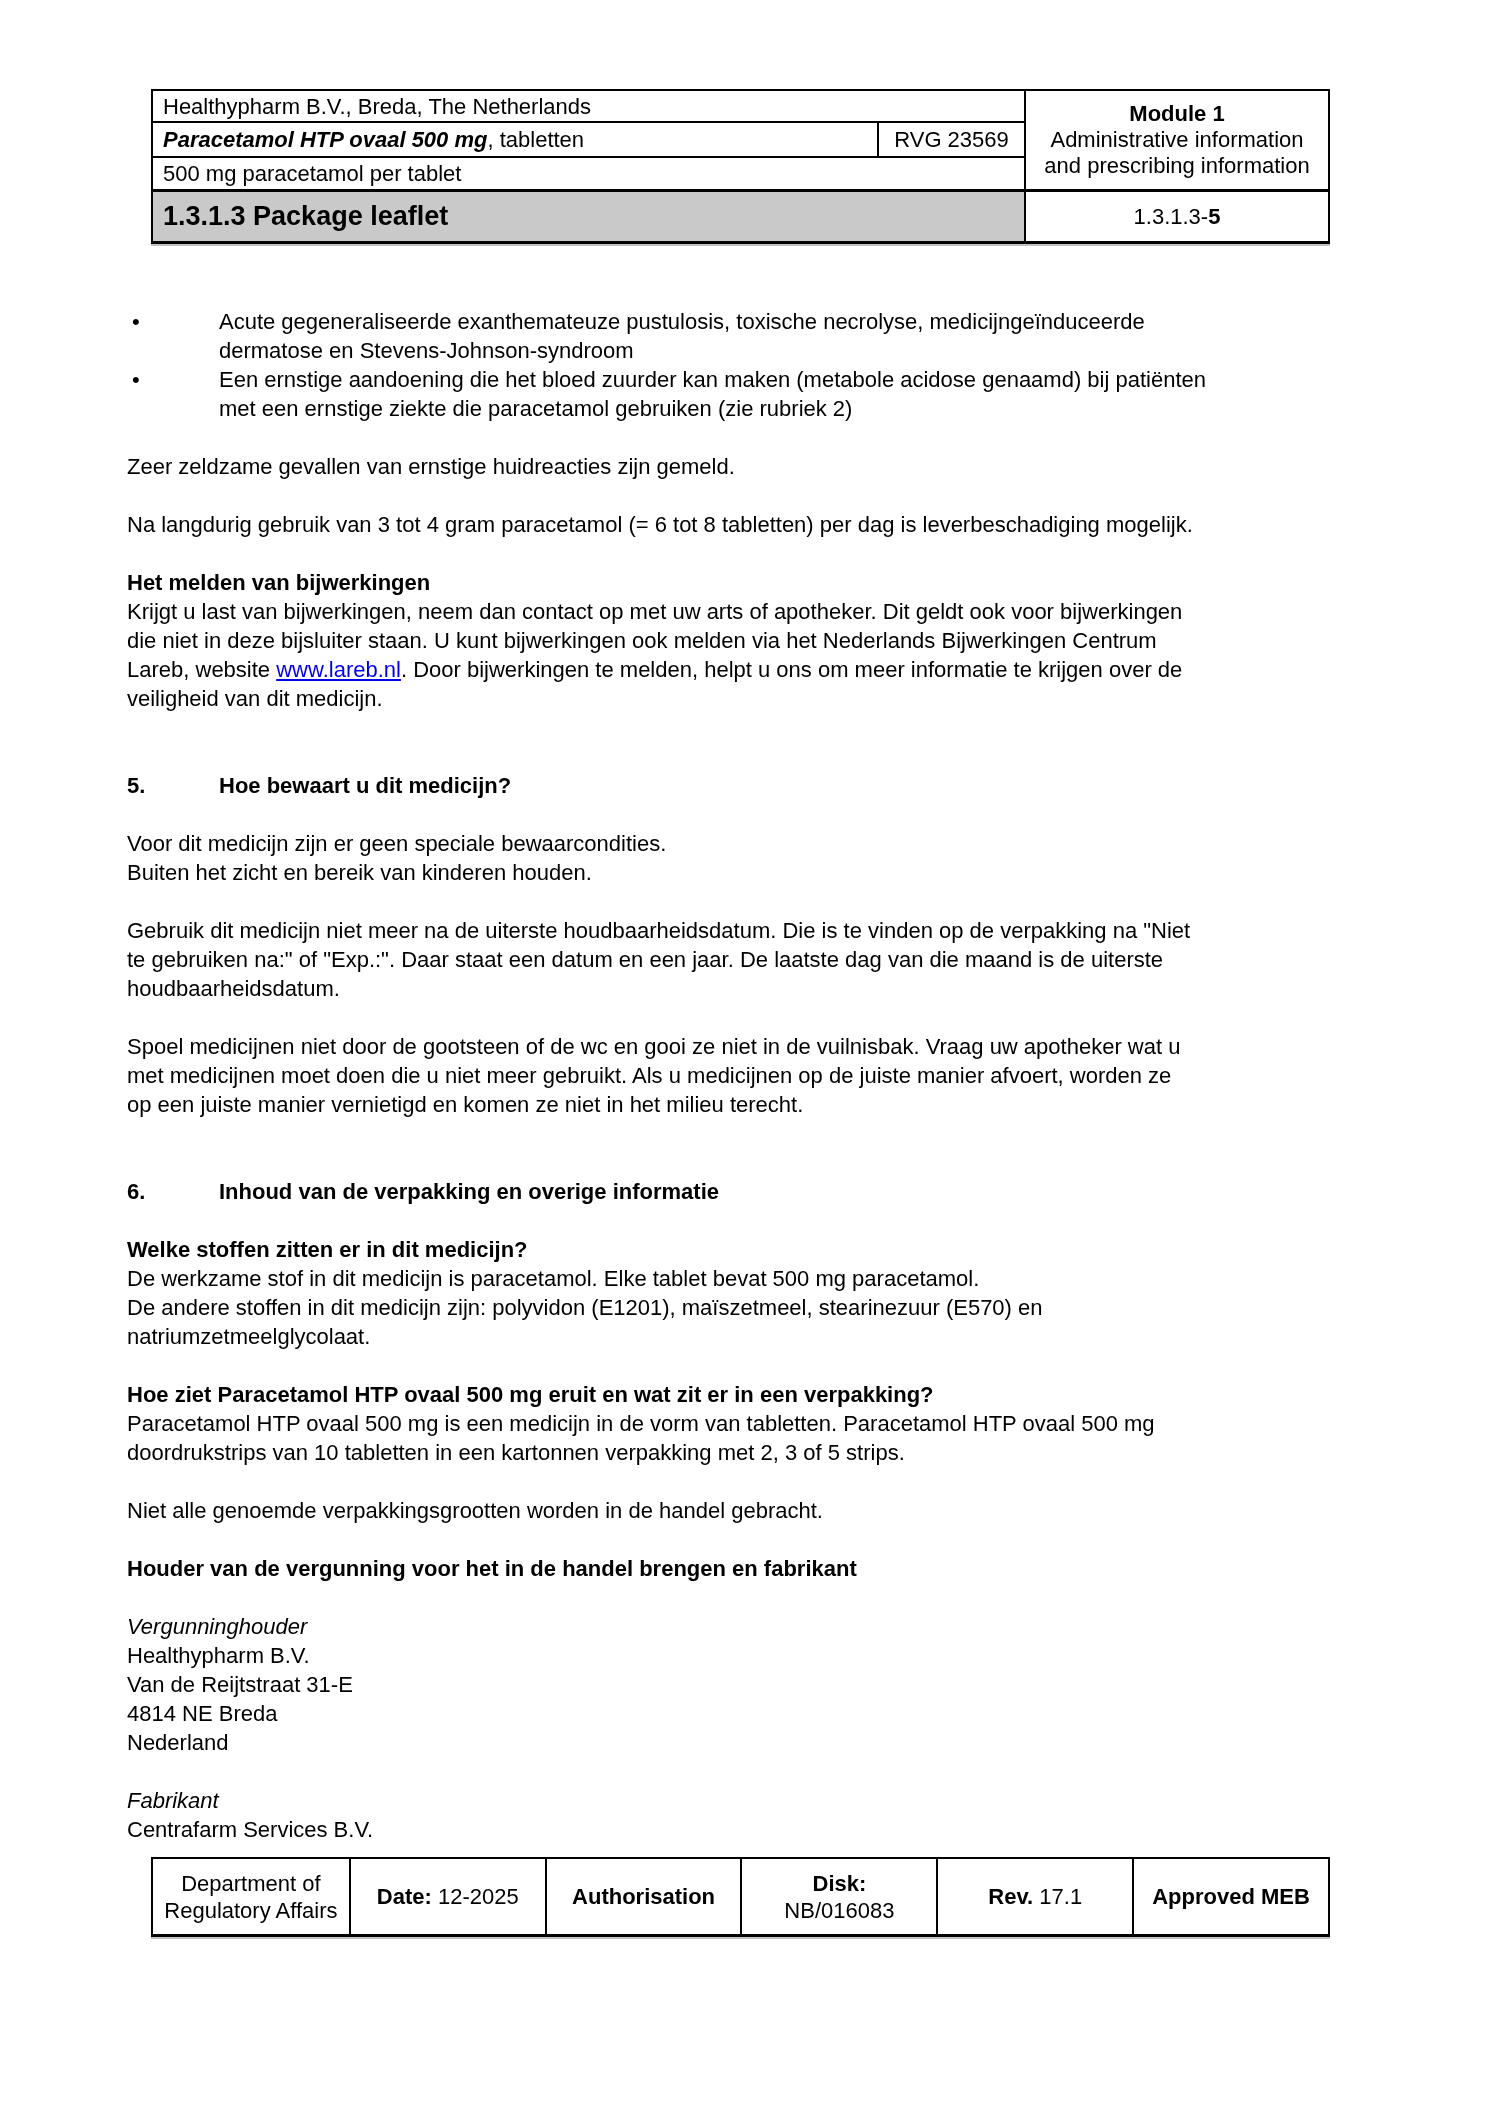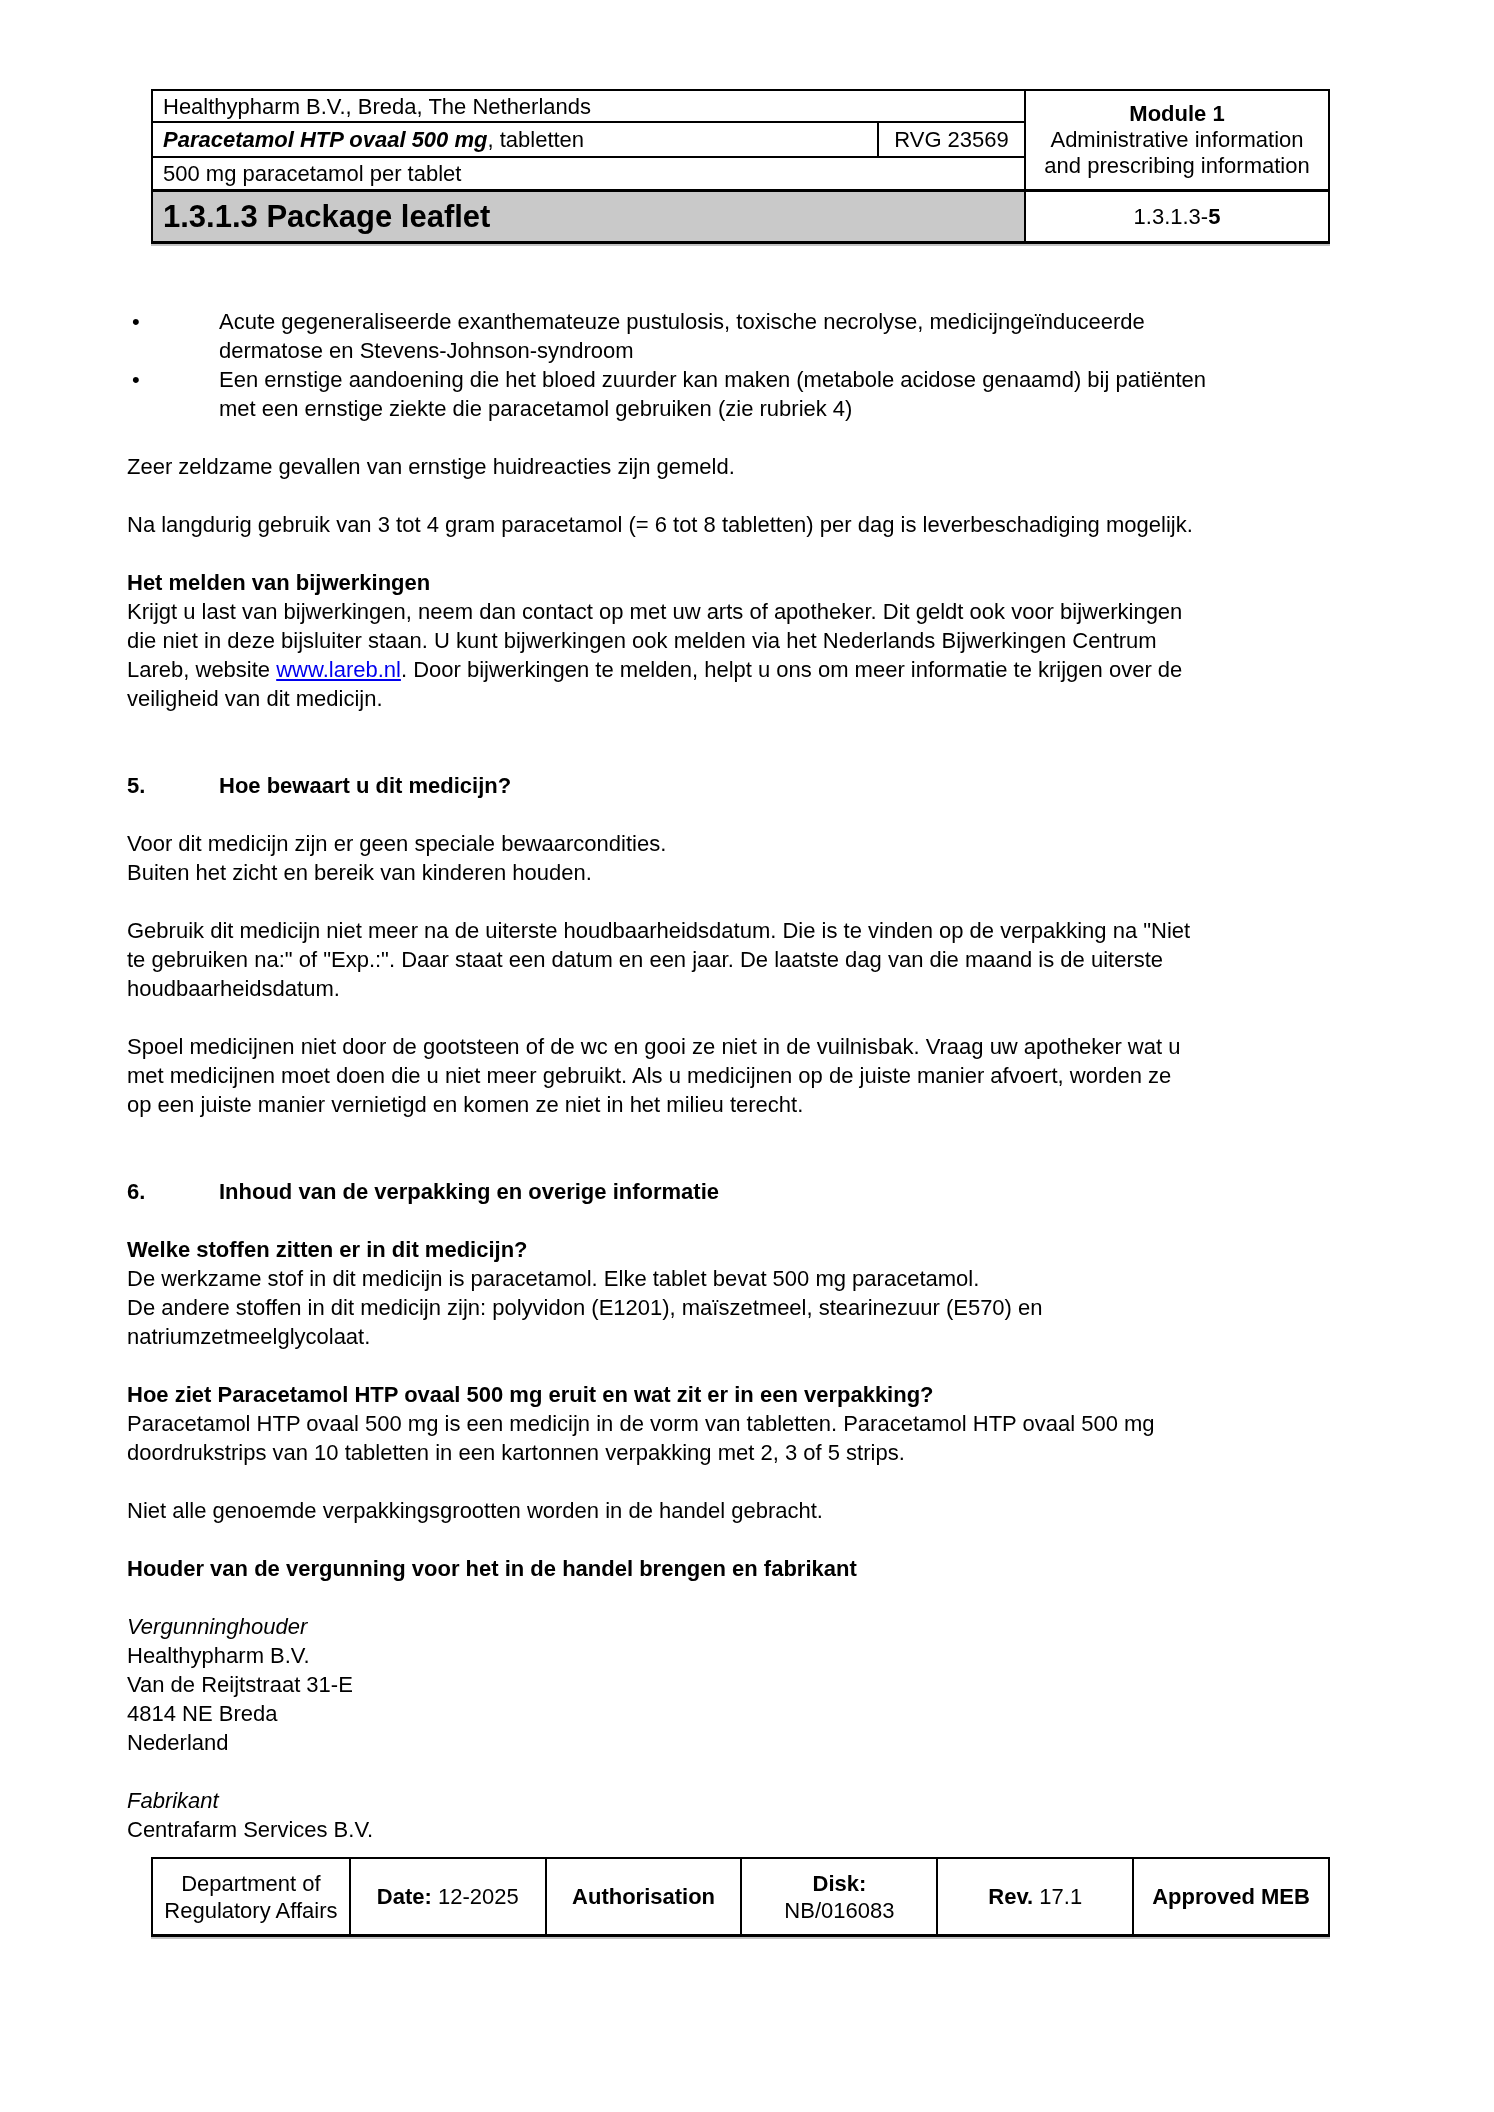--- a/index.html
+++ b/index.html
@@ -33,21 +33,21 @@
   .h-product .name{ font-weight:bold; font-style:italic; }
   .h-rvg{ width:145px; border-left:2px solid #000;
     display:flex; align-items:center; justify-content:center; }
   .h-strength{ grid-column:1; grid-row:3; display:flex; align-items:center; padding-left:10px;border-radius:8px; }
   .h-module{ grid-column:2; grid-row:1 / span 3; border-left:2px solid #000;
     display:flex; flex-direction:column; justify-content:center; align-items:center;
     text-align:center; line-height:26px; }
   .h-module .mod-title{ font-weight:bold; }
   .h-title{ grid-column:1; grid-row:4; background:#c9c9c9; border-top:3px solid #000;
     display:flex; align-items:center; padding-left:10px;
-    font-weight:bold; font-size:31px; }
+    font-weight:bold; font-size:27px; }
   .h-ref{ grid-column:2; grid-row:4; border-top:3px solid #000; border-left:2px solid #000;
     display:flex; align-items:center; justify-content:center; }
   .h-ref .bold5{ font-weight:bold; }
 
   
   .content{ padding-left:127px; width:1270px; }
   .block{ margin-top:29px; }
   .bullets{ margin-top:63px; }
   .li{ display:grid; grid-template-columns:92px 1fr; }
   .li .marker{ padding-left:5px; }
@@ -106,21 +106,21 @@
         <span class="marker">•</span>
         <div>
             <div>Acute gegeneraliseerde exanthemateuze pustulosis, toxische necrolyse, medicijngeïnduceerde</div>
             <div>dermatose en Stevens-Johnson-syndroom</div>
           </div>
       </div>
       <div class="li">
         <span class="marker">•</span>
         <div>
             <div>Een ernstige aandoening die het bloed zuurder kan maken (metabole acidose genaamd) bij patiënten</div>
-            <div>met een ernstige ziekte die paracetamol gebruiken (zie rubriek 4)</div>
+            <div>met een ernstige ziekte die paracetamol gebruiken (zie rubriek 2)</div>
           </div>
       </div>
     </div>
 
     <div class="block">Zeer zeldzame gevallen van ernstige huidreacties zijn gemeld.</div>
 
     <div class="block">
         <div>Na langdurig gebruik van 3 tot 4 gram paracetamol (= 6 tot 8 tabletten) per dag is leverbeschadiging mogelijk.</div>
       </div>
 

